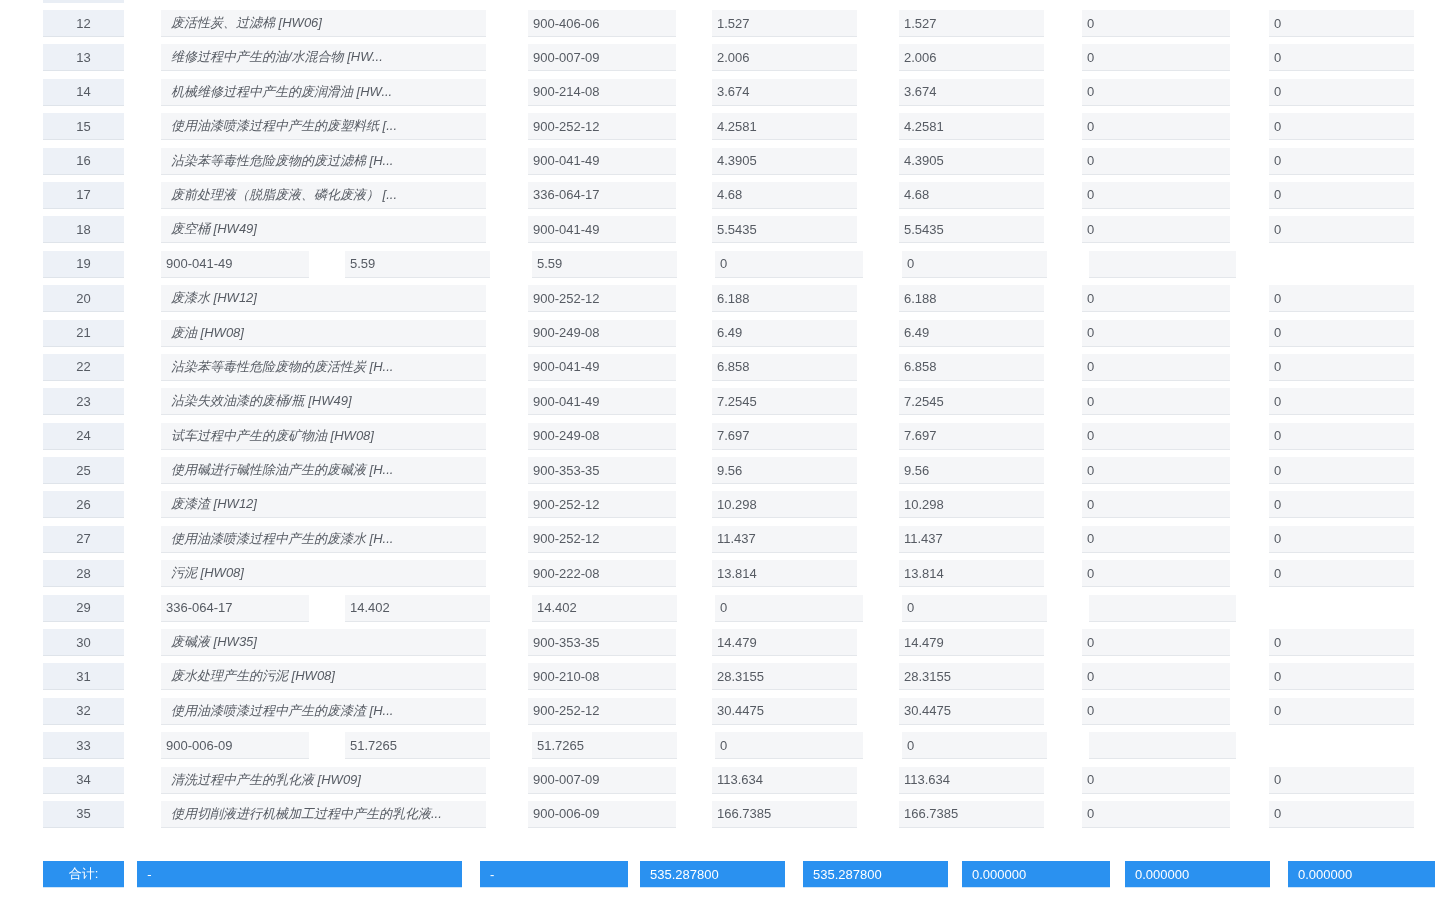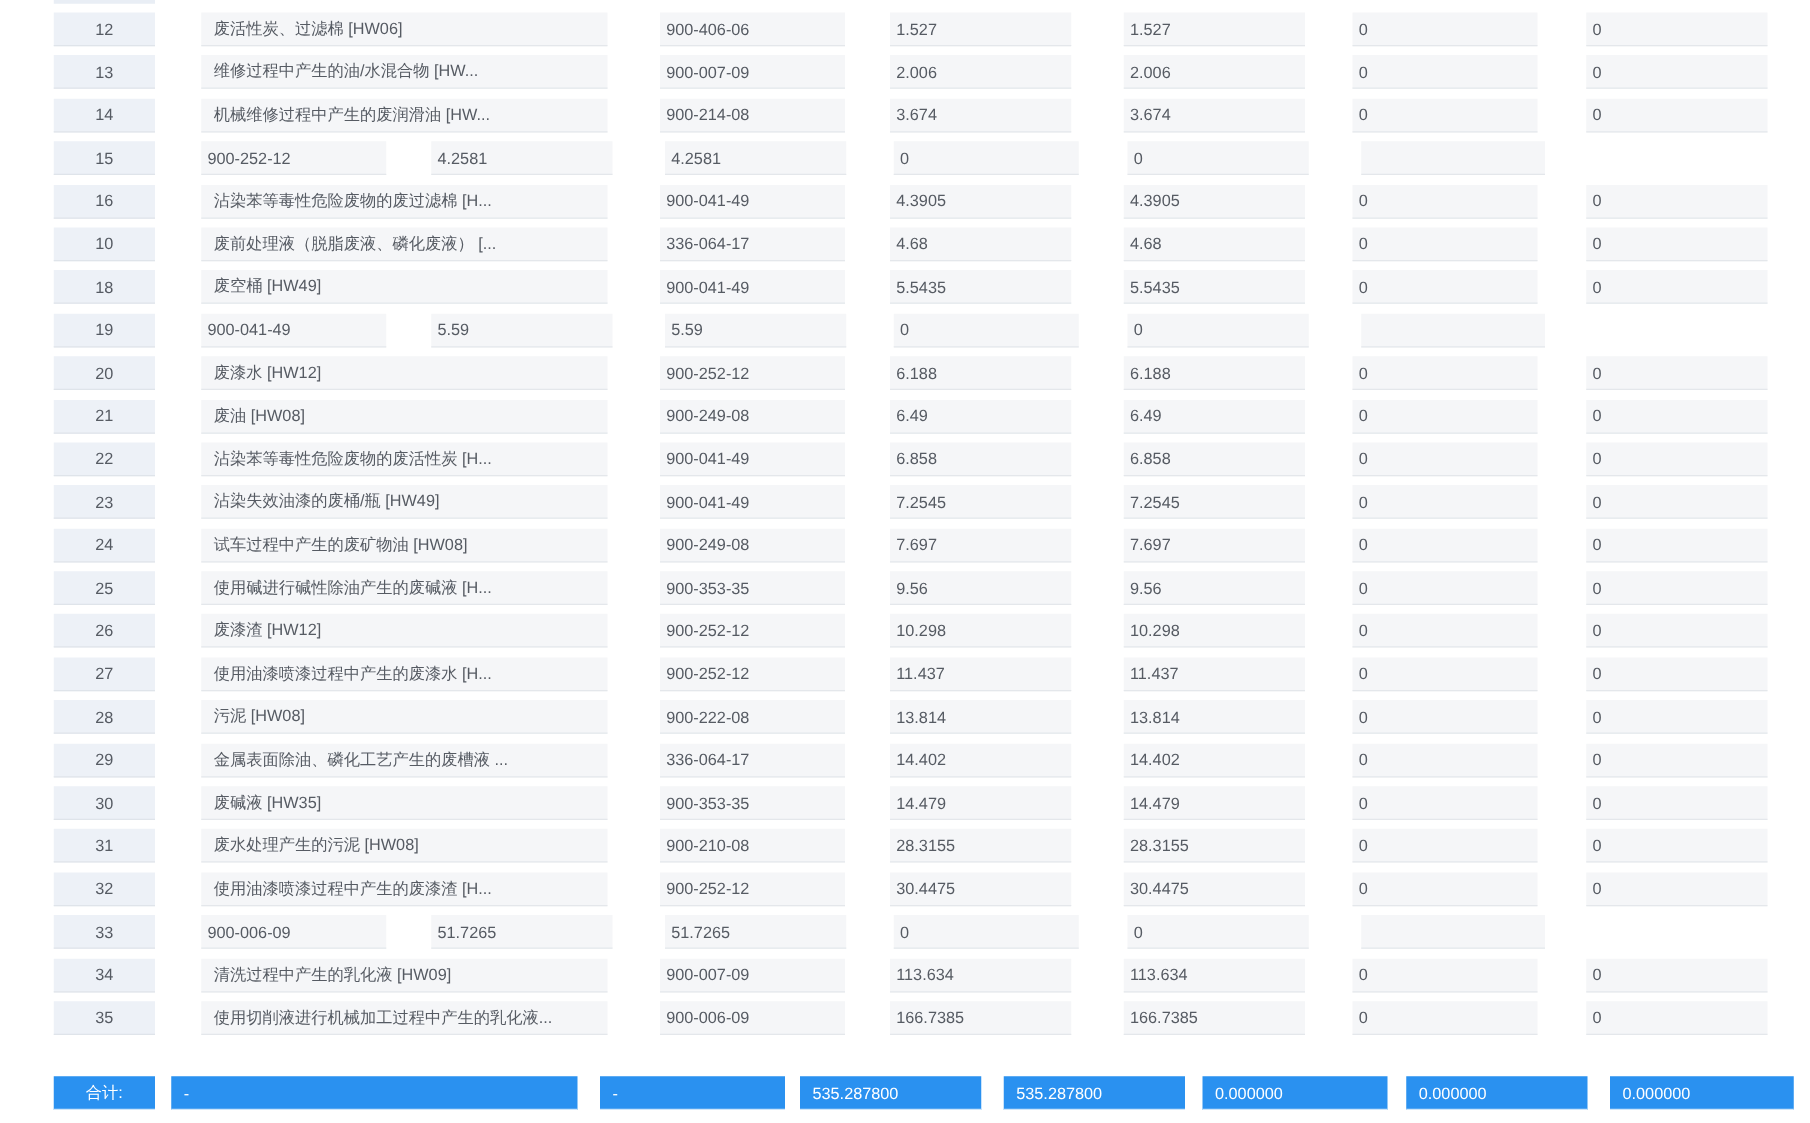--- a/index.html
+++ b/index.html
@@ -16,21 +16,21 @@
   .table-body{position:absolute;left:43px;top:10px;}
   .row{display:flex;height:27px;margin-bottom:7.4px;gap:24px;}
   .cell{
     box-sizing:border-box;height:27px;
     background:#f5f6f8;border-bottom:1px solid #e4e7eb;
     display:flex;align-items:center;
     font-size:13px;color:#565b63;
     white-space:nowrap;overflow:hidden;
   }
   .c0{width:81px;margin-right:13px;justify-content:center;background:#edf1f7;border-bottom:1px solid #dfe4ea;}
-  .c1{width:325px;margin-right:18px;padding-left:10px;}
+  .c1{width:325px;margin-right:18px;padding-left:10px;font-style:italic;}
   .c2{width:148px;margin-right:12px;padding-left:5px;}
   .c3{width:145px;margin-right:18px;padding-left:5px;}
   .c4{width:145px;margin-right:14px;padding-left:5px;}
   .c5{width:148px;margin-right:15px;padding-left:5px;}
   .c6{width:145px;margin-right:18px;padding-left:5px;}
   .c7{width:147px;margin-right:0;}
   .summary-row{position:absolute;left:43px;top:861px;display:flex;}
   .summary-row .cell{
     background:#2a91f0;border-bottom:1px solid #cfe5f9;
     color:#ffffff;
@@ -74,41 +74,42 @@
     <div class="cell c2">900-214-08</div>
     <div class="cell c3">3.674</div>
     <div class="cell c4">3.674</div>
     <div class="cell c5">0</div>
     <div class="cell c6">0</div>
     <div class="cell c7"></div>
   </div>
 
   <div class="row">
     <div class="cell c0">15</div>
+    <div class="cell c1">使用油漆喷漆过程中产生的废塑料纸 [...</div>
     <div class="cell c2">900-252-12</div>
     <div class="cell c3">4.2581</div>
     <div class="cell c4">4.2581</div>
     <div class="cell c5">0</div>
     <div class="cell c6">0</div>
     <div class="cell c7"></div>
   </div>
 
   <div class="row">
     <div class="cell c0">16</div>
     <div class="cell c1">沾染苯等毒性危险废物的废过滤棉 [H...</div>
     <div class="cell c2">900-041-49</div>
     <div class="cell c3">4.3905</div>
     <div class="cell c4">4.3905</div>
     <div class="cell c5">0</div>
     <div class="cell c6">0</div>
     <div class="cell c7"></div>
   </div>
 
   <div class="row">
-    <div class="cell c0">10</div>
+    <div class="cell c0">17</div>
     <div class="cell c1">废前处理液（脱脂废液、磷化废液） [...</div>
     <div class="cell c2">336-064-17</div>
     <div class="cell c3">4.68</div>
     <div class="cell c4">4.68</div>
     <div class="cell c5">0</div>
     <div class="cell c6">0</div>
     <div class="cell c7"></div>
   </div>
 
   <div class="row">
@@ -226,21 +227,20 @@
     <div class="cell c2">900-222-08</div>
     <div class="cell c3">13.814</div>
     <div class="cell c4">13.814</div>
     <div class="cell c5">0</div>
     <div class="cell c6">0</div>
     <div class="cell c7"></div>
   </div>
 
   <div class="row">
     <div class="cell c0">29</div>
-    <div class="cell c1">金属表面除油、磷化工艺产生的废槽液 ...</div>
     <div class="cell c2">336-064-17</div>
     <div class="cell c3">14.402</div>
     <div class="cell c4">14.402</div>
     <div class="cell c5">0</div>
     <div class="cell c6">0</div>
     <div class="cell c7"></div>
   </div>
 
   <div class="row">
     <div class="cell c0">30</div>

